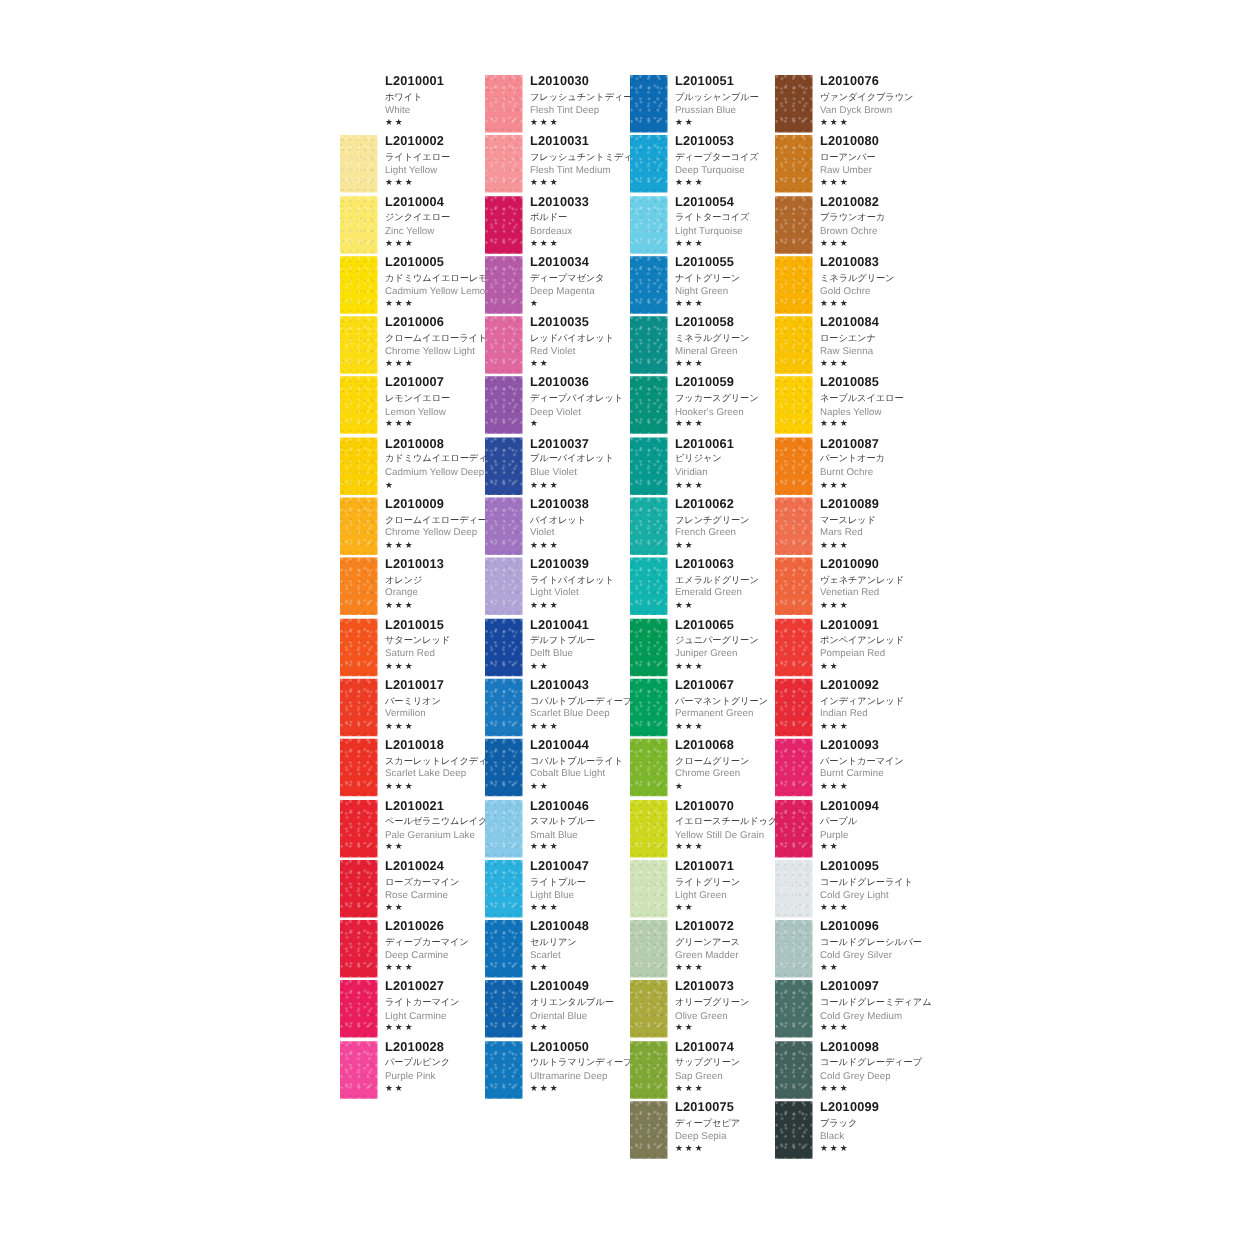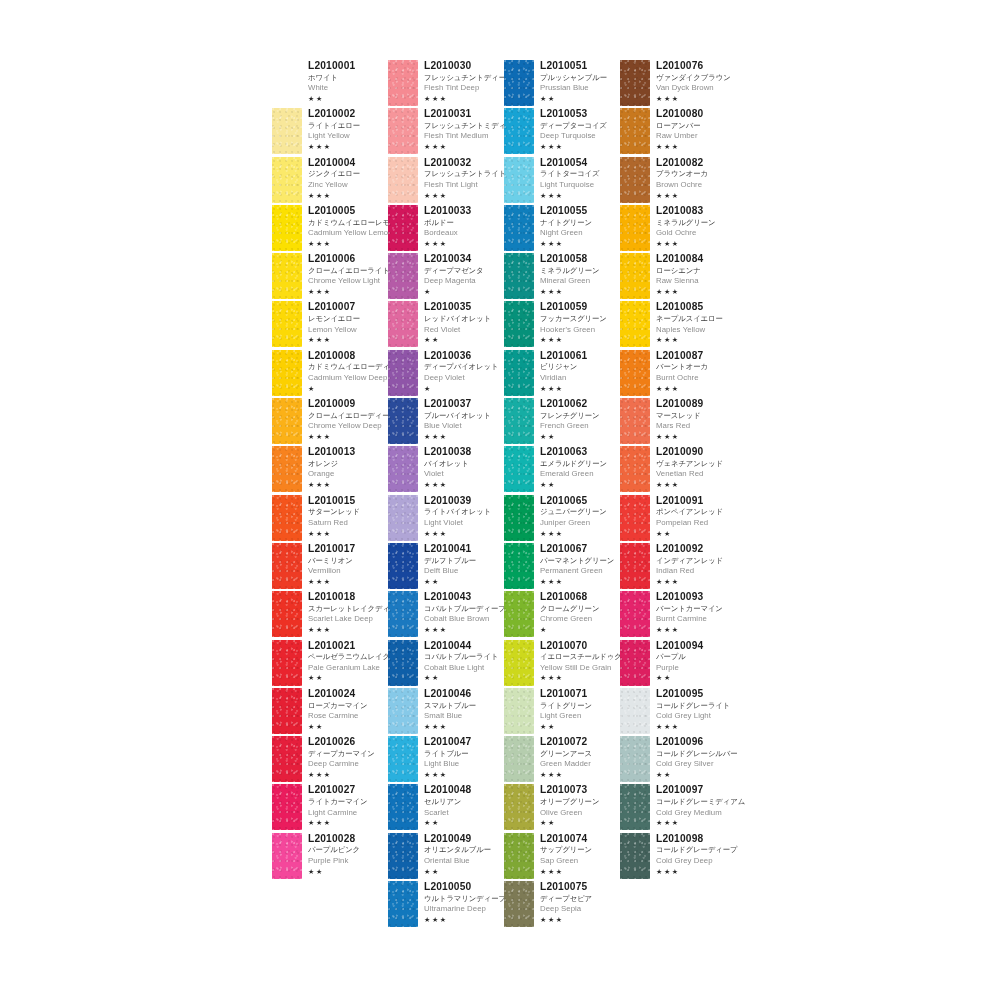--- a/index.html
+++ b/index.html
@@ -275,29 +275,20 @@
         <div class="color-row">
           <div class="swatch" style="background: rgb(246, 149, 154);"></div>
           <div class="info">
             <div class="code">L2010031</div>
             <div class="jp">フレッシュチントミディアム</div>
             <div class="en">Flesh Tint Medium</div>
             <div class="stars">★★★</div>
           </div>
         </div>
         <div class="color-row">
-          <div class="swatch" style="background: rgb(249, 198, 180);"></div>
-          <div class="info">
-            <div class="code">L2010032</div>
-            <div class="jp">フレッシュチントライト</div>
-            <div class="en">Flesh Tint Light</div>
-            <div class="stars">★★★</div>
-          </div>
-        </div>
-        <div class="color-row">
           <div class="swatch" style="background: rgb(210, 22, 91);"></div>
           <div class="info">
             <div class="code">L2010033</div>
             <div class="jp">ボルドー</div>
             <div class="en">Bordeaux</div>
             <div class="stars">★★★</div>
           </div>
         </div>
         <div class="color-row">
           <div class="swatch" style="background: rgb(181, 91, 167);"></div>
@@ -360,21 +351,21 @@
             <div class="jp">デルフトブルー</div>
             <div class="en">Delft Blue</div>
             <div class="stars">★★</div>
           </div>
         </div>
         <div class="color-row">
           <div class="swatch" style="background: rgb(27, 121, 192);"></div>
           <div class="info">
             <div class="code">L2010043</div>
             <div class="jp">コバルトブルーディープ</div>
-            <div class="en">Cobalt Blue Brown</div>
+            <div class="en">Scarlet Blue Deep</div>
             <div class="stars">★★★</div>
           </div>
         </div>
         <div class="color-row">
           <div class="swatch" style="background: rgb(15, 95, 168);"></div>
           <div class="info">
             <div class="code">L2010044</div>
             <div class="jp">コバルトブルーライト</div>
             <div class="en">Cobalt Blue Light</div>
             <div class="stars">★★</div>
@@ -734,18 +725,27 @@
             <div class="en">Cold Grey Medium</div>
             <div class="stars">★★★</div>
           </div>
         </div>
         <div class="color-row">
           <div class="swatch" style="background: rgb(68, 98, 92);"></div>
           <div class="info">
             <div class="code">L2010098</div>
             <div class="jp">コールドグレーディープ</div>
             <div class="en">Cold Grey Deep</div>
+            <div class="stars">★★★</div>
+          </div>
+        </div>
+        <div class="color-row">
+          <div class="swatch" style="background: rgb(43, 58, 57);"></div>
+          <div class="info">
+            <div class="code">L2010099</div>
+            <div class="jp">ブラック</div>
+            <div class="en">Black</div>
             <div class="stars">★★★</div>
           </div>
         </div>
       </div>
     </div>
 </div>
 
 </body></html>

